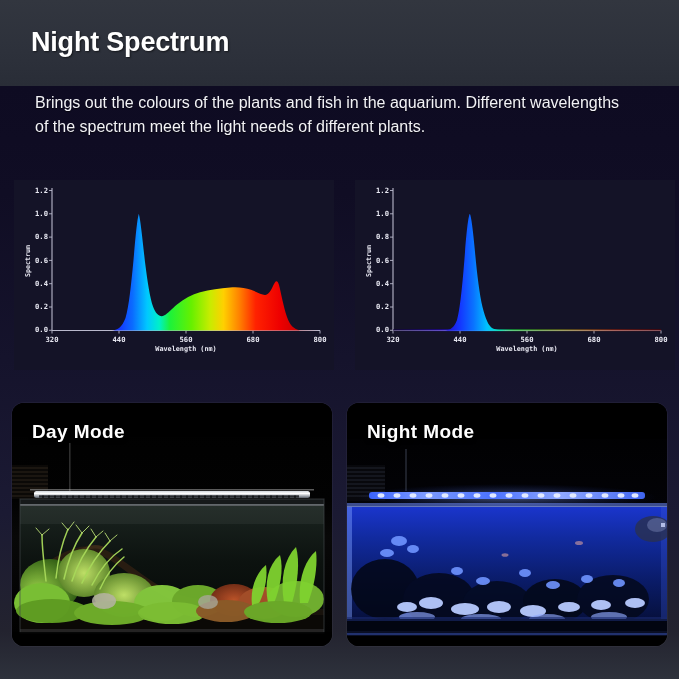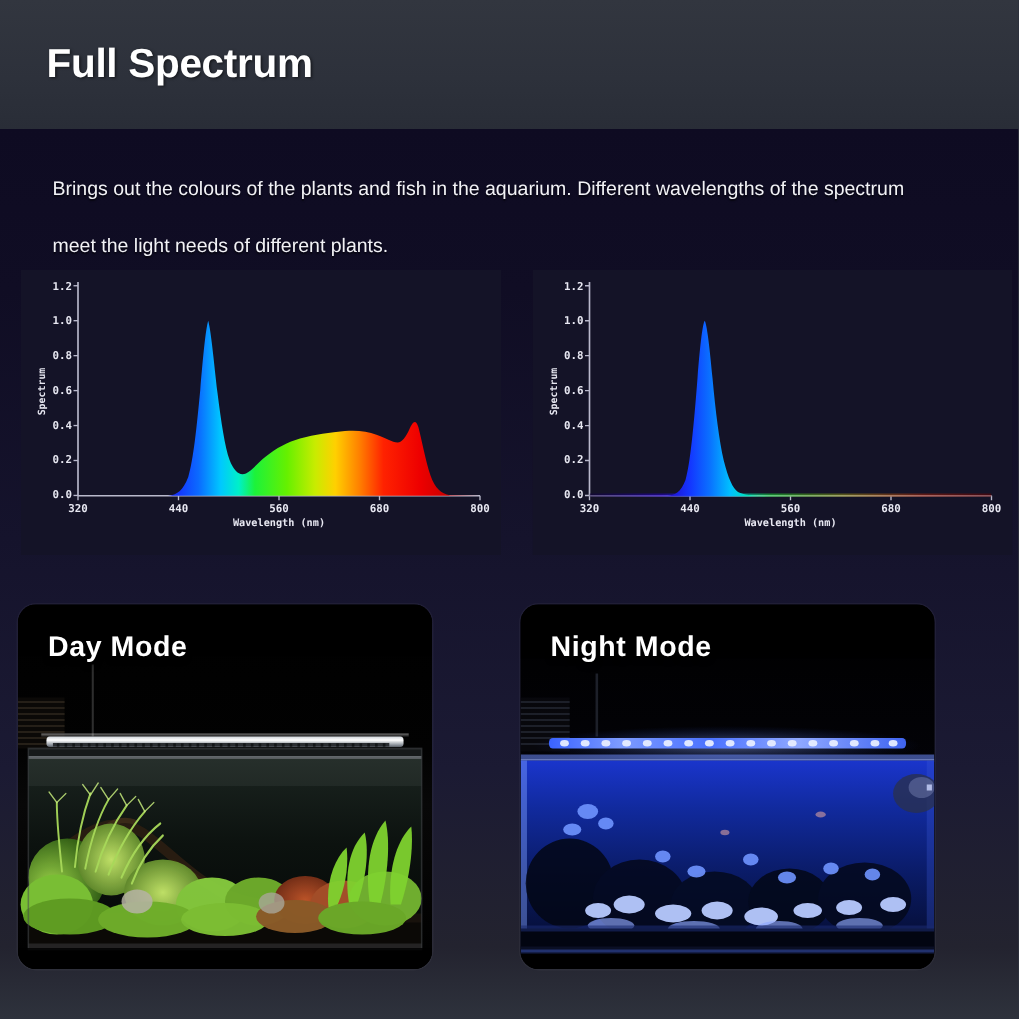--- a/index.html
+++ b/index.html
@@ -41,24 +41,24 @@
     position: absolute;
     left: 0; top: 86px;
     width: 679px;
     height: 593px;
     background: linear-gradient(180deg, #0e0b22 0%, #100d24 18%, #15132c 46%, #1b1a33 72%, #23232f 92%, #2e323c 100%);
   }
 
   .intro-text {
     position: absolute;
     left: 35px;
-    top: 21px;
+    top: 5px;
     width: 600px;
-    font-size: 13px;
-    line-height: 38px;
+    font-size: 16px;
+    line-height: 24px;
     color: #f2f2f6;
     text-shadow: 0 1px 1px rgba(0,0,0,0.6);
   }
 
   
   .charts-row {
     position: absolute;
     left: 0;
     top: 94px;
     width: 679px;
@@ -79,21 +79,21 @@
   .photos-row {
     position: absolute;
     left: 0;
     top: 317px;
     width: 679px;
     height: 245px;
   }
   .photo-panel {
     position: absolute;
     top: 0;
-    width: 276px;
+    width: 320px;
     height: 243px;
     border-radius: 12px;
     overflow: hidden;
     background: #000;
     box-shadow: 0 0 0 1px rgba(255,255,255,0.04);
   }
   .photo-panel.left  { left: 12px; }
   .photo-panel.right { left: 347px; }
 
   .mode-label {
@@ -112,21 +112,21 @@
 
   .photo-scene { position: absolute; inset: 0; }
   .photo-scene svg { display: block; width: 100%; height: 100%; }
 </style>
 </head>
 <body>
 
 <div class="page">
 
   <div class="header-band">
-    <div class="page-title">Full Spectrum</div>
+    <div class="page-title">Night Spectrum</div>
   </div>
 
   <div class="body-panel">
 
     <div class="intro-text">Brings out the colours of the plants and fish in the aquarium.  Different wavelengths of the spectrum meet the light needs of different plants.</div>
 
     <div class="charts-row">
 
       <div class="chart chart-1">
         <svg viewBox="0 0 320 190" width="320" height="190">

